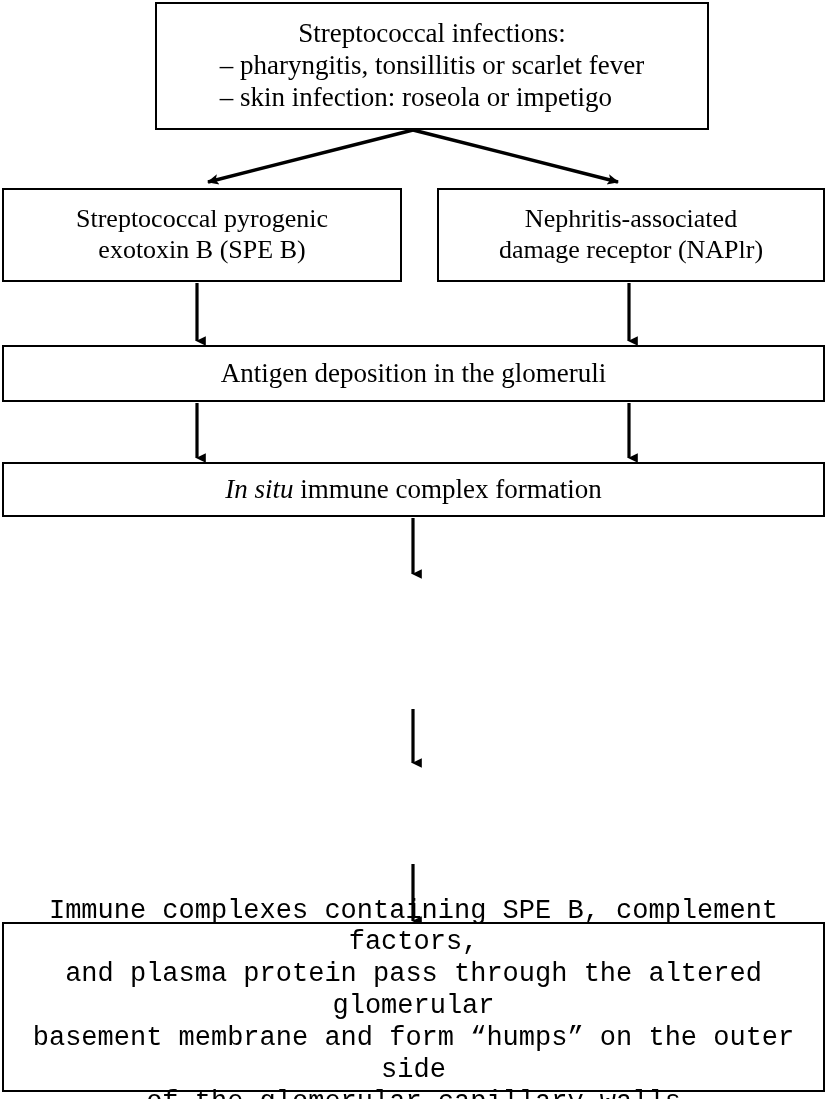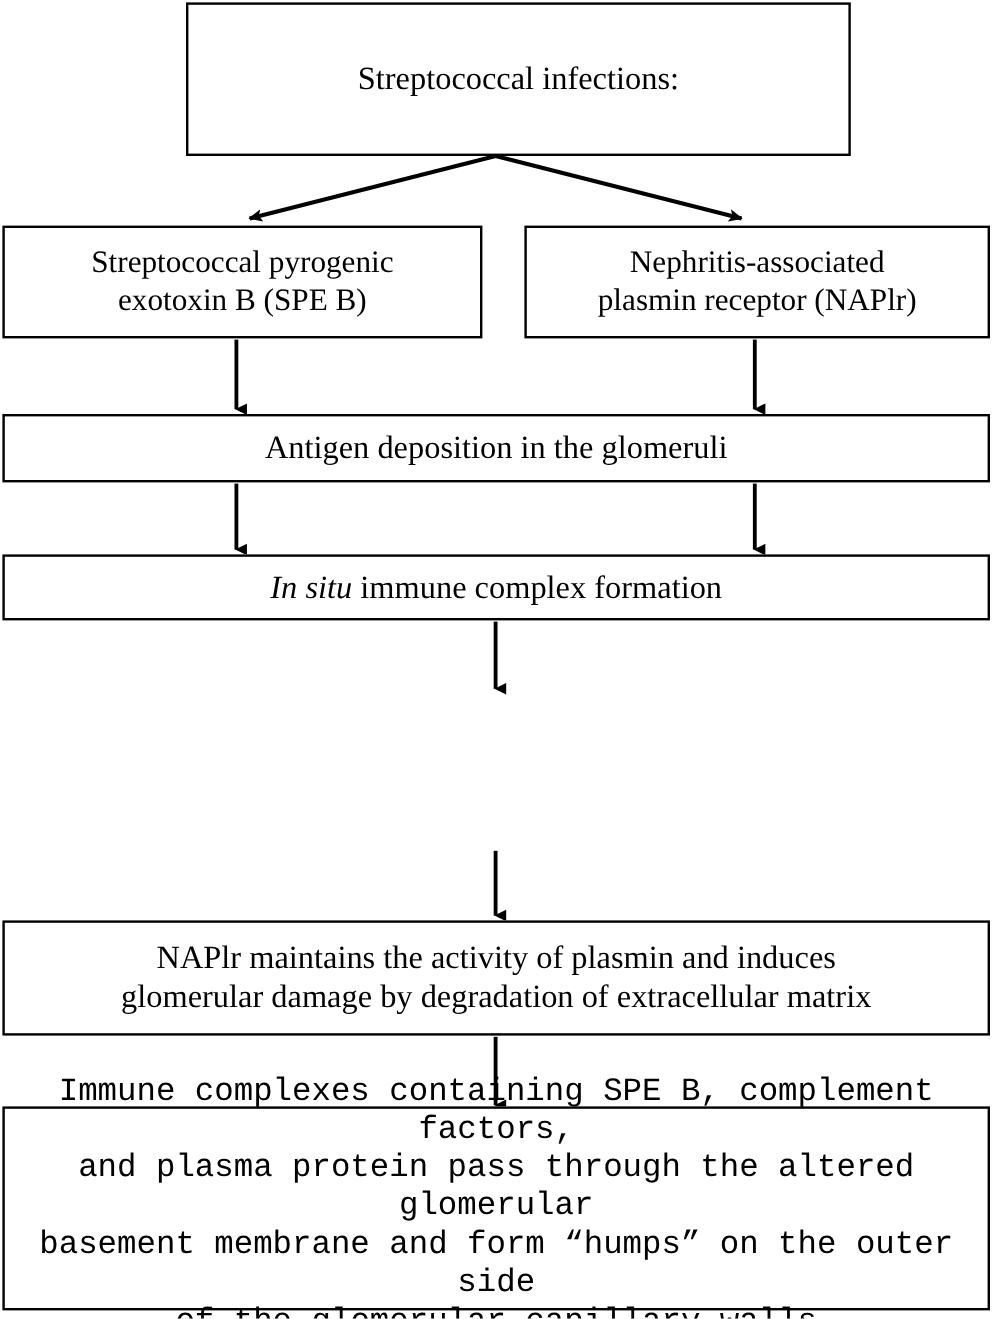--- a/index.html
+++ b/index.html
@@ -101,46 +101,42 @@
     <g>
       <line x1="413" y1="709" x2="413" y2="763" stroke="#000000" stroke-width="3.2" marker-end="url(#ah)"></line>
     </g>
 
     <g>
       <line x1="413" y1="864" x2="413" y2="921" stroke="#000000" stroke-width="3.2" marker-end="url(#ah)"></line>
     </g>
   </svg>
 
   <div class="node" id="node-infections">
-    <span class="txt"><span>Streptococcal infections:</span><br></span>
+    <span class="txt"><span>Streptococcal infections:</span><br><span class="lines"><span>– pharyngitis, tonsillitis or scarlet fever</span><br><span>– skin infection: roseola or impetigo</span></span></span>
   </div>
 
   <div class="node" id="node-spe">
     <span class="txt">Streptococcal pyrogenic
 exotoxin B (SPE B)</span>
   </div>
 
   <div class="node" id="node-naplr">
     <span class="txt">Nephritis-associated
-plasmin receptor (NAPlr)</span>
+damage receptor (NAPlr)</span>
   </div>
 
   <div class="node" id="node-antigen">
     <span class="txt">Antigen deposition in the glomeruli</span>
   </div>
 
   <div class="node" id="node-insitu">
     <span class="txt"><em class="ital">In situ</em><span> immune complex formation</span></span>
   </div>
 
 
-  <div class="node" id="node-degradation">
-    <span class="txt">NAPlr maintains the activity of plasmin and induces
-glomerular damage by degradation of extracellular matrix</span>
-  </div>
 
   <div class="node" id="node-humps">
     <span class="txt">Immune complexes containing SPE B, complement factors,
 and plasma protein pass through the altered glomerular
 basement membrane and form “humps” on the outer side
 of the glomerular capillary walls</span>
   </div>
 
 </div>
 

